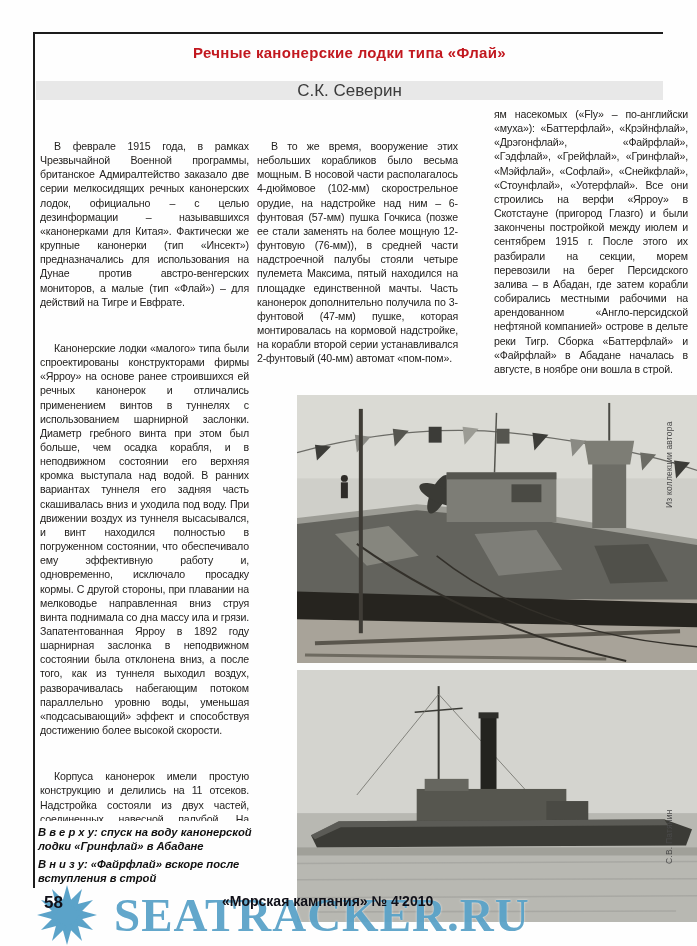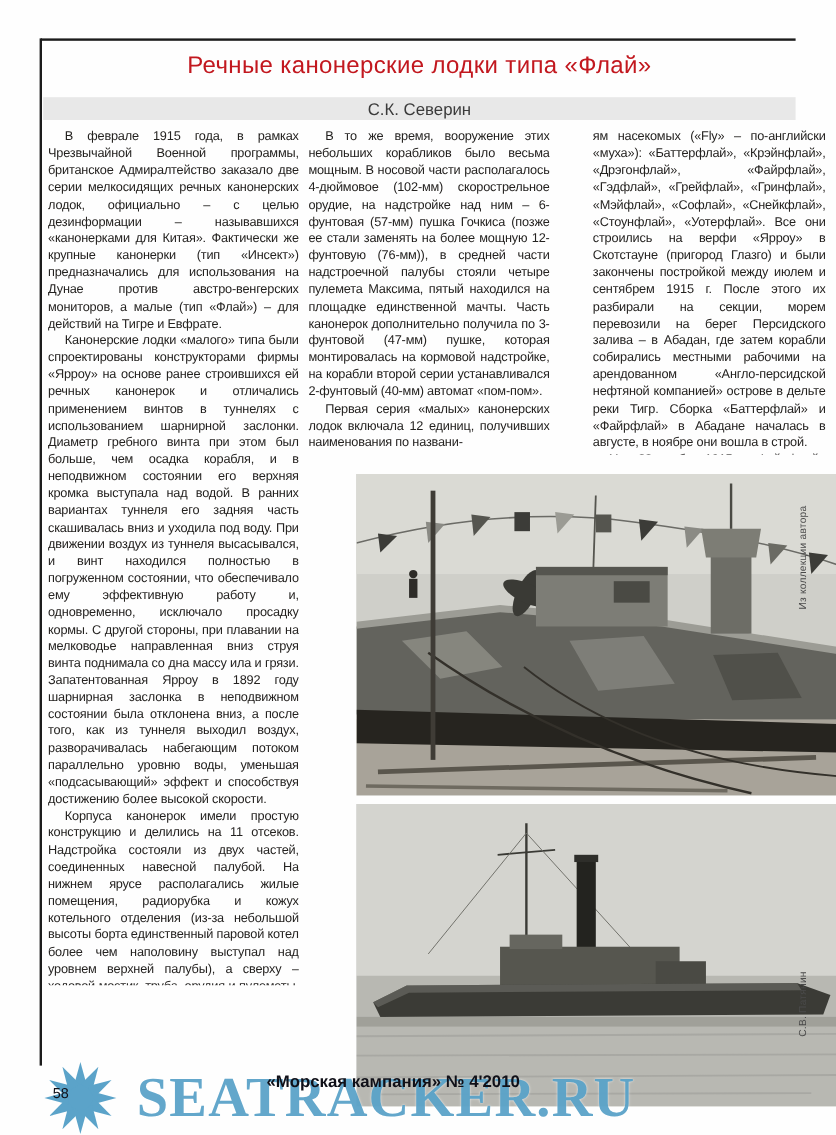--- a/index.html
+++ b/index.html
@@ -3,47 +3,47 @@
 <meta charset="utf-8">
 <style>
   html,body{margin:0;padding:0;}
   body{width:697px;height:946px;background:#ffffff;font-family:"Liberation Sans",sans-serif;}
   .page{position:relative;width:697px;height:946px;background:#fefefe;overflow:hidden;}
 
   .top-rule{position:absolute;left:34px;top:32px;width:629px;height:2px;background:#1c1c1c;}
   .left-rule{position:absolute;left:33px;top:32px;width:2px;height:856px;background:#1c1c1c;}
 
   .title{position:absolute;left:36px;top:44px;width:627px;margin:0;text-align:center;
-         font-size:20px;font-weight:normal;letter-spacing:.3px;color:#c2181f;}
+         font-size:15px;font-weight:bold;letter-spacing:.3px;color:#c2181f;}
   .author-band{position:absolute;left:36px;top:81px;width:627px;height:19px;background:#e8e8e8;
-         display:flex;align-items:center;justify-content:center;font-size:14px;color:#3b3b3b;}
+         display:flex;align-items:center;justify-content:center;font-size:17px;color:#3b3b3b;}
 
   .col{position:absolute;top:107px;text-align:justify;color:#242220;
        font-size:10.6px;line-height:14.15px;letter-spacing:-0.15px;overflow:hidden;}
   .col p{margin:0;}
-  .col p.indent{text-indent:14px;}
+  .col p.indent{text-indent:14px;margin-top:32px;}
   .col1{left:40px;width:209px;height:714px;}
   .col2{left:257px;width:201px;height:272px;}
   .col3{left:494px;width:194px;height:272px;}
 
   .photo{position:absolute;background:#c9c9c3;overflow:hidden;}
   .photo svg{display:block;width:100%;height:100%;}
   .photo1{left:257px;top:379px;width:406px;height:268px;}
   .photo2{left:257px;top:654px;width:406px;height:252px;}
 
   .credit{position:absolute;writing-mode:vertical-rl;transform:rotate(180deg);
           font-size:8.5px;color:#4a4a4a;letter-spacing:.2px;white-space:nowrap;}
   .credit-top{left:664px;top:388px;height:120px;}
   .credit-bottom{left:664px;top:772px;height:92px;}
 
   .captions{position:absolute;left:38px;top:826px;width:214px;
             font-size:11.2px;line-height:13.6px;font-weight:bold;font-style:italic;color:#111;}
   .captions p{margin:0 0 5px 0;}
 
-  .footer-page{position:absolute;left:44px;top:893px;font-size:12px;font-weight:normal;color:#101018;z-index:6;margin-top:11px;}
+  .footer-page{position:absolute;left:44px;top:893px;font-size:17px;font-weight:bold;color:#101018;z-index:6;}
   .footer-mag{position:absolute;left:222px;top:893px;font-size:14px;font-weight:bold;color:#101018;z-index:6;}
 
   .watermark{position:absolute;left:30px;top:884px;height:62px;display:flex;align-items:center;
              gap:10px;z-index:5;pointer-events:none;}
   .watermark .wm-text{font-family:"Liberation Serif",serif;font-weight:bold;font-size:47px;
              letter-spacing:1px;color:#5ba3c9;white-space:nowrap;opacity:.95;
              text-shadow:0 0 2px rgba(255,255,255,.85);}
   .watermark svg{flex:0 0 auto;}
 </style>
 </head>
@@ -155,20 +155,24 @@
 
       <polygon points="14,164 42,150 368,148 396,158 390,174 20,176" fill="#3b3b36"></polygon>
       <rect y="176" width="407" height="8" fill="#8f8f89" opacity="0.6"></rect>
       <polygon points="14,164 42,150 368,148 372,154 44,156 18,168" fill="#7c7c75" opacity="0.5"></polygon>
     </svg>
   </figure>
 
   <div class="credit credit-top">Из коллекции автора</div>
   <div class="credit credit-bottom">С.В. Патянин</div>
 
+  <div class="captions">
+    <p>В в е р х у: спуск на воду канонерской лодки «Гринфлай» в Абадане</p>
+    <p>В н и з у: «Файрфлай» вскоре после вступления в строй</p>
+  </div>
 
   <div class="footer-page">58</div>
   <div class="footer-mag">«Морская кампания» № 4'2010</div>
 
   <div class="watermark">
     <svg width="74" height="62" viewBox="0 0 74 62">
       <g fill="#5ba3c9" transform="translate(37,31)">
         <circle r="12"></circle>
         <g>
           <polygon points="0,-30 5.5,-10 -5.5,-10"></polygon>

